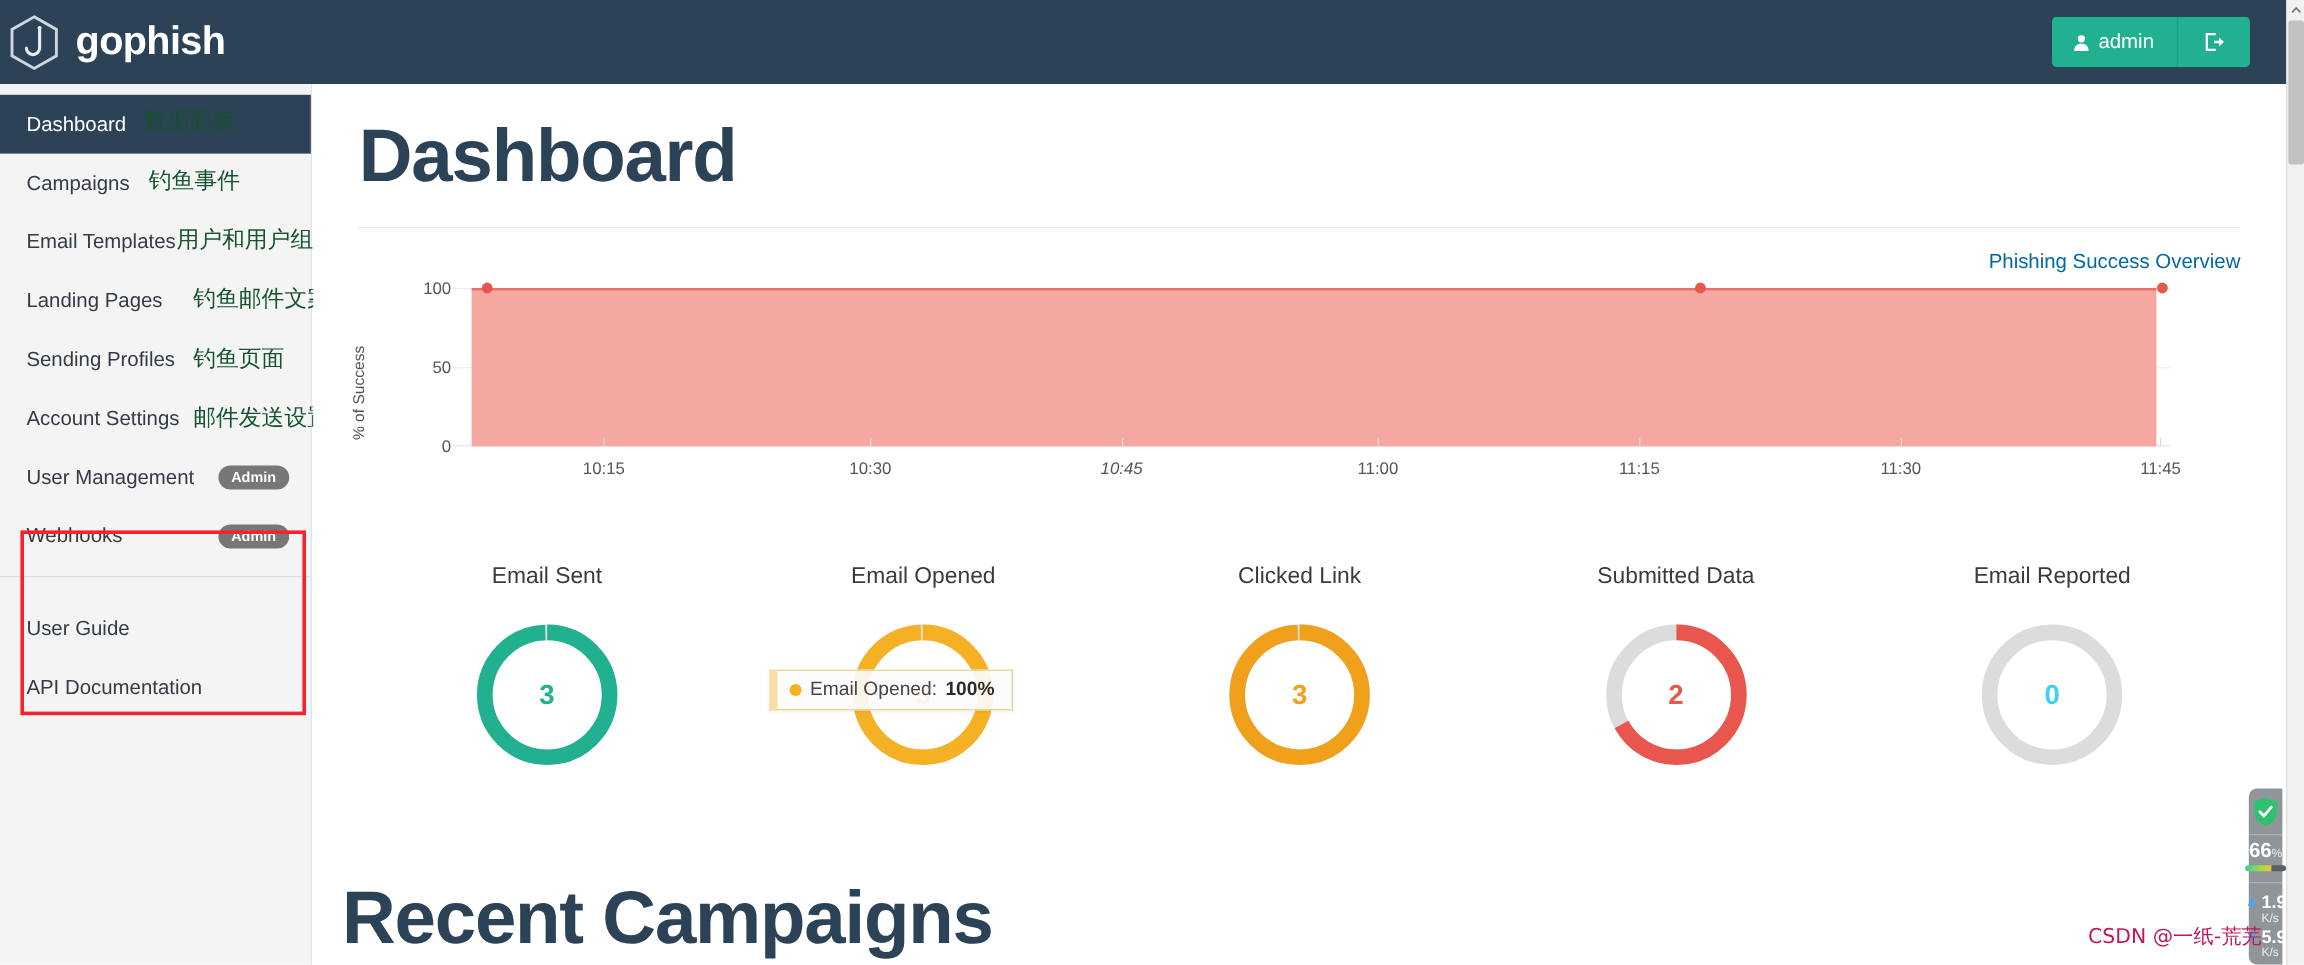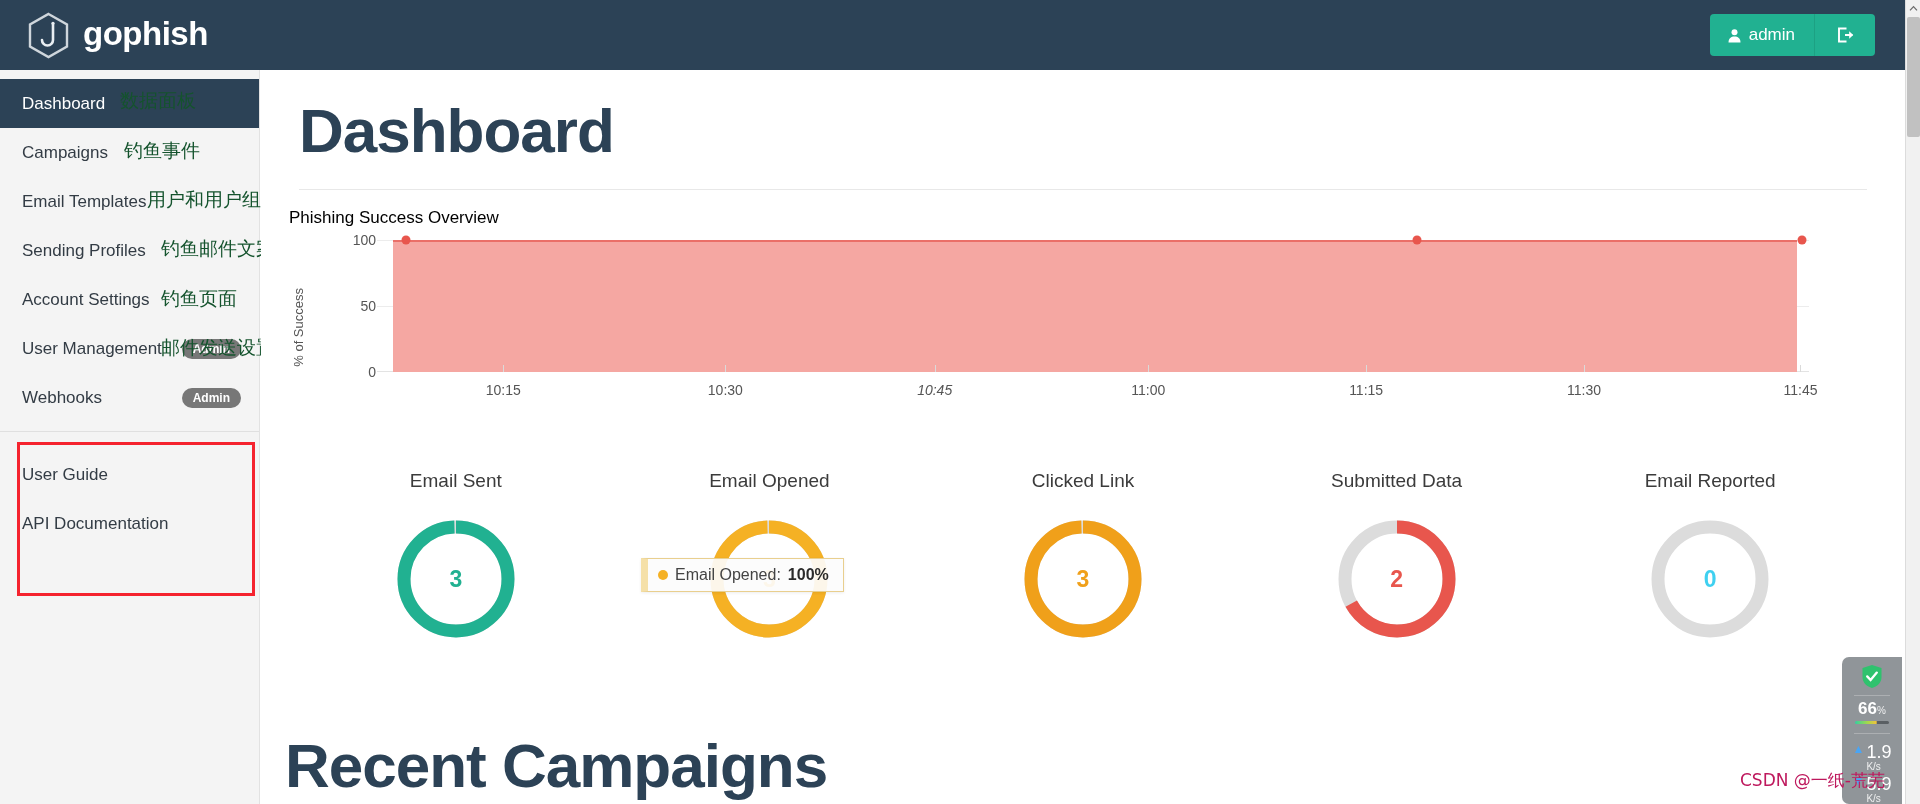--- a/index.html
+++ b/index.html
@@ -11,21 +11,21 @@
     background: #ffffff;
   }
   #app { position: relative; width: 1920px; height: 804px; }
 
   
   .topbar {
     position: absolute; top: 0; left: 0; width: 1905px; height: 70px;
     background: #2c4256;
     display: flex; align-items: center; justify-content: space-between;
   }
-  .brand { display: flex; align-items: center; gap: 13px; padding-left: 27px; justify-content: center; }
+  .brand { display: flex; align-items: center; gap: 13px; padding-left: 7px; justify-content: center; }
   .brand-logo { width: 43px; height: 47px; flex: none; }
   .brand-name {
     color: #ffffff; font-size: 33px; font-weight: bold; letter-spacing: -0.5px;
     padding-bottom: 3px;
   }
   .user-group {
     display: flex; align-items: stretch; margin-right: 30px;
     height: 42px; border-radius: 4px; overflow: hidden;
   }
   .user-btn {
@@ -93,21 +93,21 @@
     font-size: 62px; font-weight: bold; color: #2c4256;
     padding: 25px 0 0 38px; letter-spacing: -1px;
   }
   .title-rule {
     height: 1px; background: #e8e8e8; margin: 23px 38px 0 38px;
   }
 
   
   .chart-wrap { position: relative; margin: 18px 38px 0 38px; height: 200px; }
   .chart-title {
-    text-align: left; font-size: 17px; color: #000000;
+    text-align: right; font-size: 17px; color: #0369a1;
     margin-left: -10px;
   }
   .chart-canvas { position: relative; height: 160px; margin-top: 12px; }
   .ylabel {
     position: absolute; left: -8px; top: 48px;
     writing-mode: vertical-rl; transform: rotate(180deg);
     font-size: 13px; color: #555;
   }
   .ytick {
     position: absolute; right: 100%; transform: translateY(-50%);
@@ -164,37 +164,37 @@
   .tooltip-val { font-weight: bold; color: #2b2b2b; }
 
   
   .recent-title {
     position: absolute; top: 660px; left: 24px;
     font-size: 62px; font-weight: bold; color: #2c4256; letter-spacing: -1px;
   }
 
   
   .monitor {
-    position: absolute; right: 18px; top: 657px; width: 60px; height: 147px;
+    position: absolute; right: 18px; top: 657px; width: 28px; height: 147px;
     background: rgba(120,126,130,0.82); border-radius: 7px 0 0 7px;
     display: flex; flex-direction: column; align-items: center;
     padding-top: 7px; color: #fff;
   }
   .shield { width: 22px; height: 25px; }
   .mon-sep { width: 36px; height: 1px; background: rgba(255,255,255,0.25); margin: 6px 0 4px; }
   .mon-pct { font-size: 17px; font-weight: bold; line-height: 1; }
   .mon-pct small { font-size: 10px; font-weight: normal; opacity: 0.85; }
   .mon-bar {
     width: 34px; height: 5px; margin-top: 4px; border-radius: 3px;
     background: linear-gradient(90deg,#35cfa0 0%, #9ed94e 35%, #f0c33c 62%, #5a5f63 66%, #5a5f63 100%);
   }
   .mon-net { display: flex; align-items: flex-start; gap: 2px; margin-top: 5px; }
   .mon-arrow { font-size: 12px; color: #49a5f5; line-height: 1.1; }
   .mon-arrow.dn { color: #49a5f5; }
-  .mon-num { font-size: 18px; line-height: 1.05; }
+  .mon-num { font-size: 15px; line-height: 1.05; font-weight: bold; }
   .mon-unit { font-size: 10px; opacity: 0.85; line-height: 1; }
 
   .watermark {
     position: absolute; right: 35px; bottom: 12px;
     font-size: 17px; color: #be185d; white-space: nowrap;
     font-family: "DejaVu Sans", sans-serif;
   }
 </style>
 </head>
 <body>
@@ -248,20 +248,23 @@
 
   <div class="sidebar">
     <div class="nav-item active">
       <span>Dashboard</span>
     </div>
     <div class="nav-item">
       <span>Campaigns</span>
     </div>
     <div class="nav-item">
       <span>Email Templates</span>
+    </div>
+    <div class="nav-item">
+      <span>Landing Pages</span>
     </div>
     <div class="nav-item">
       <span>Sending Profiles</span>
     </div>
     <div class="nav-item">
       <span>Account Settings</span>
     </div>
     <div class="nav-item">
       <span>User Management</span>
       <span class="nav-badge">Admin</span>

